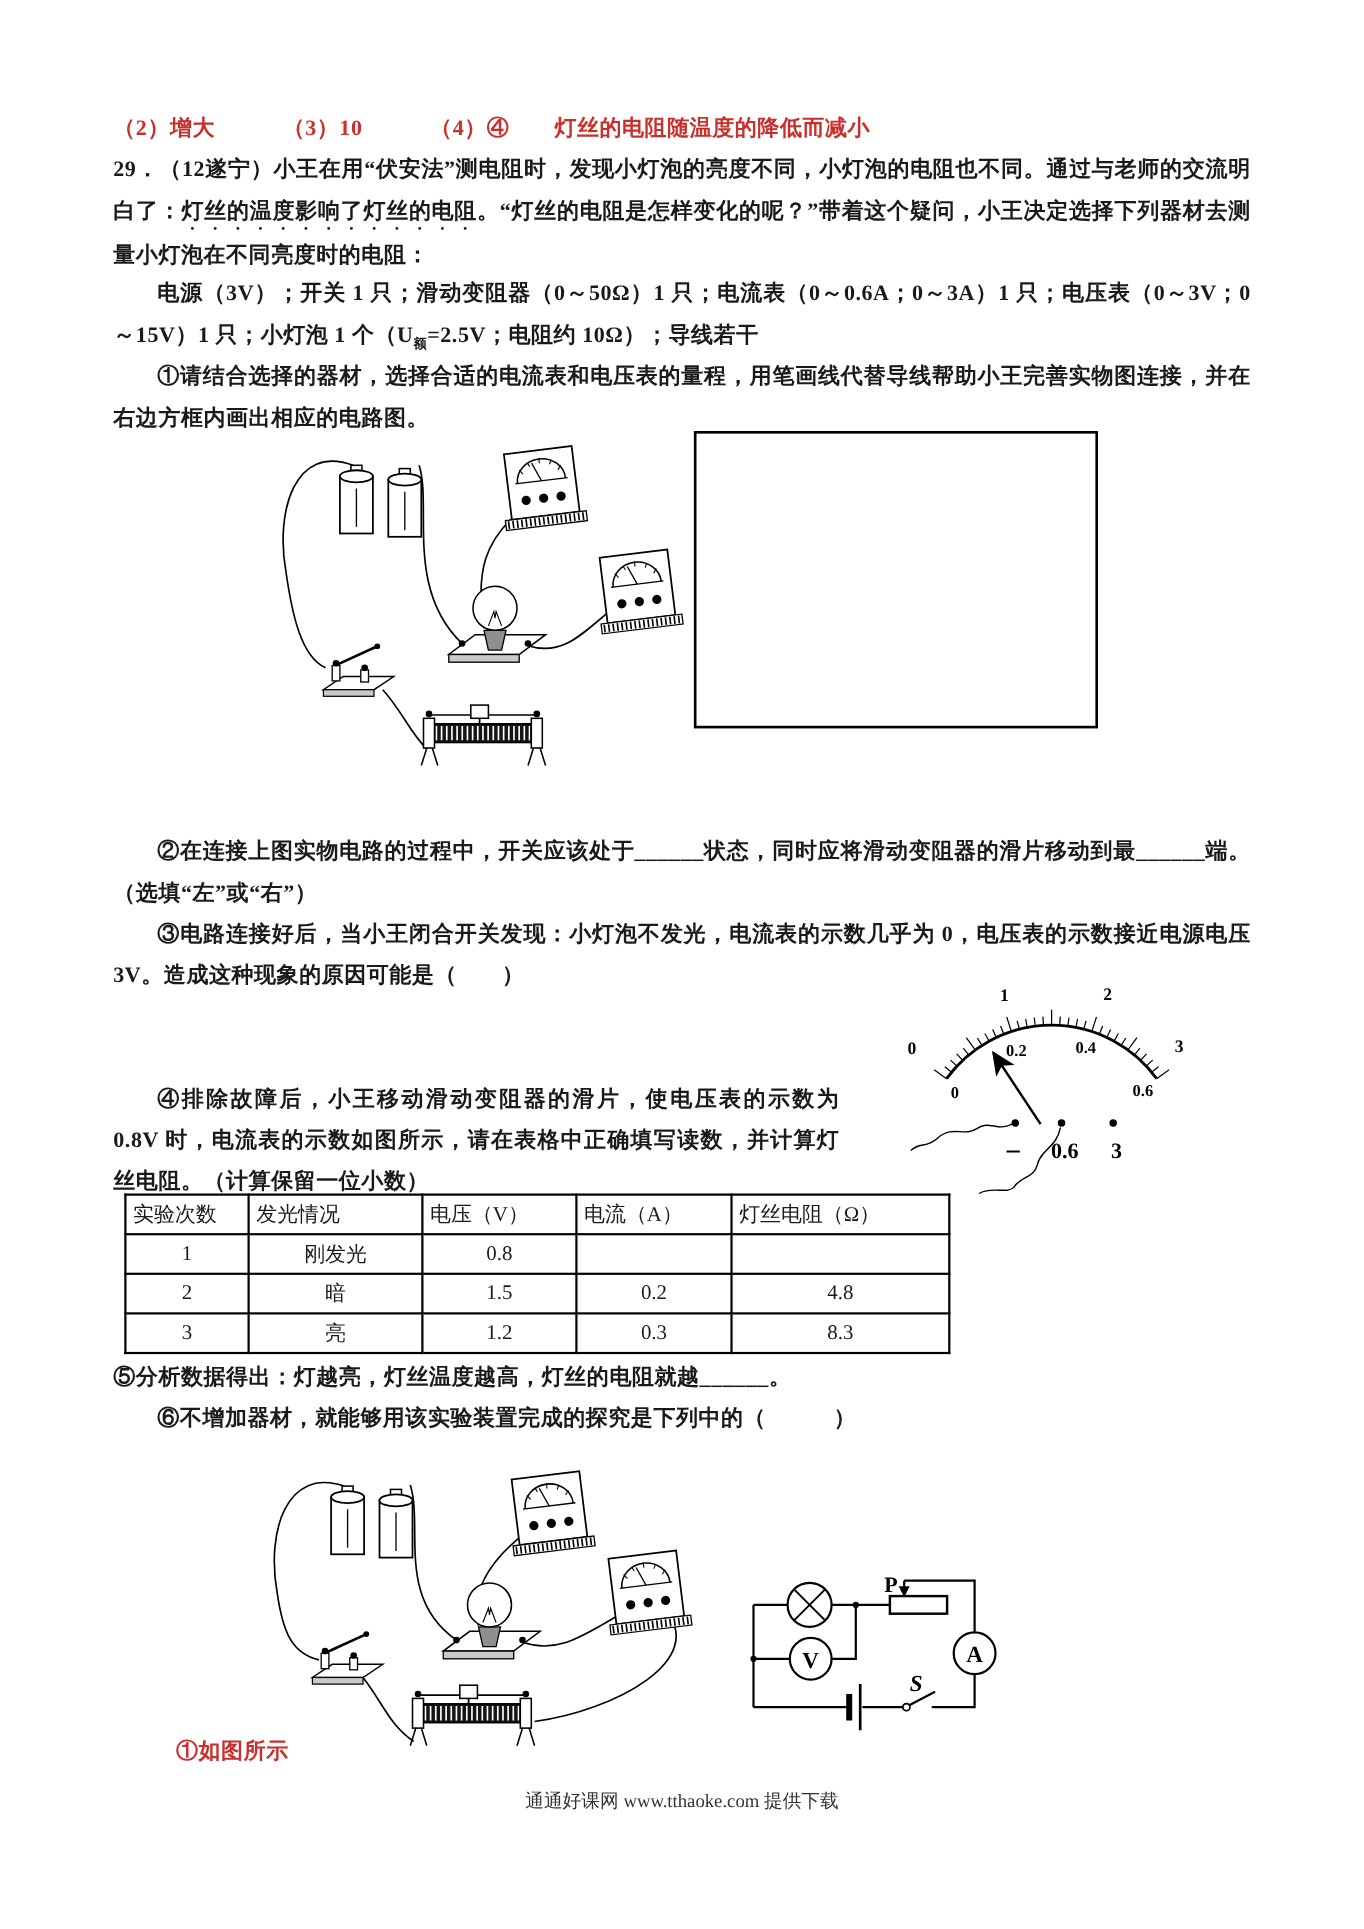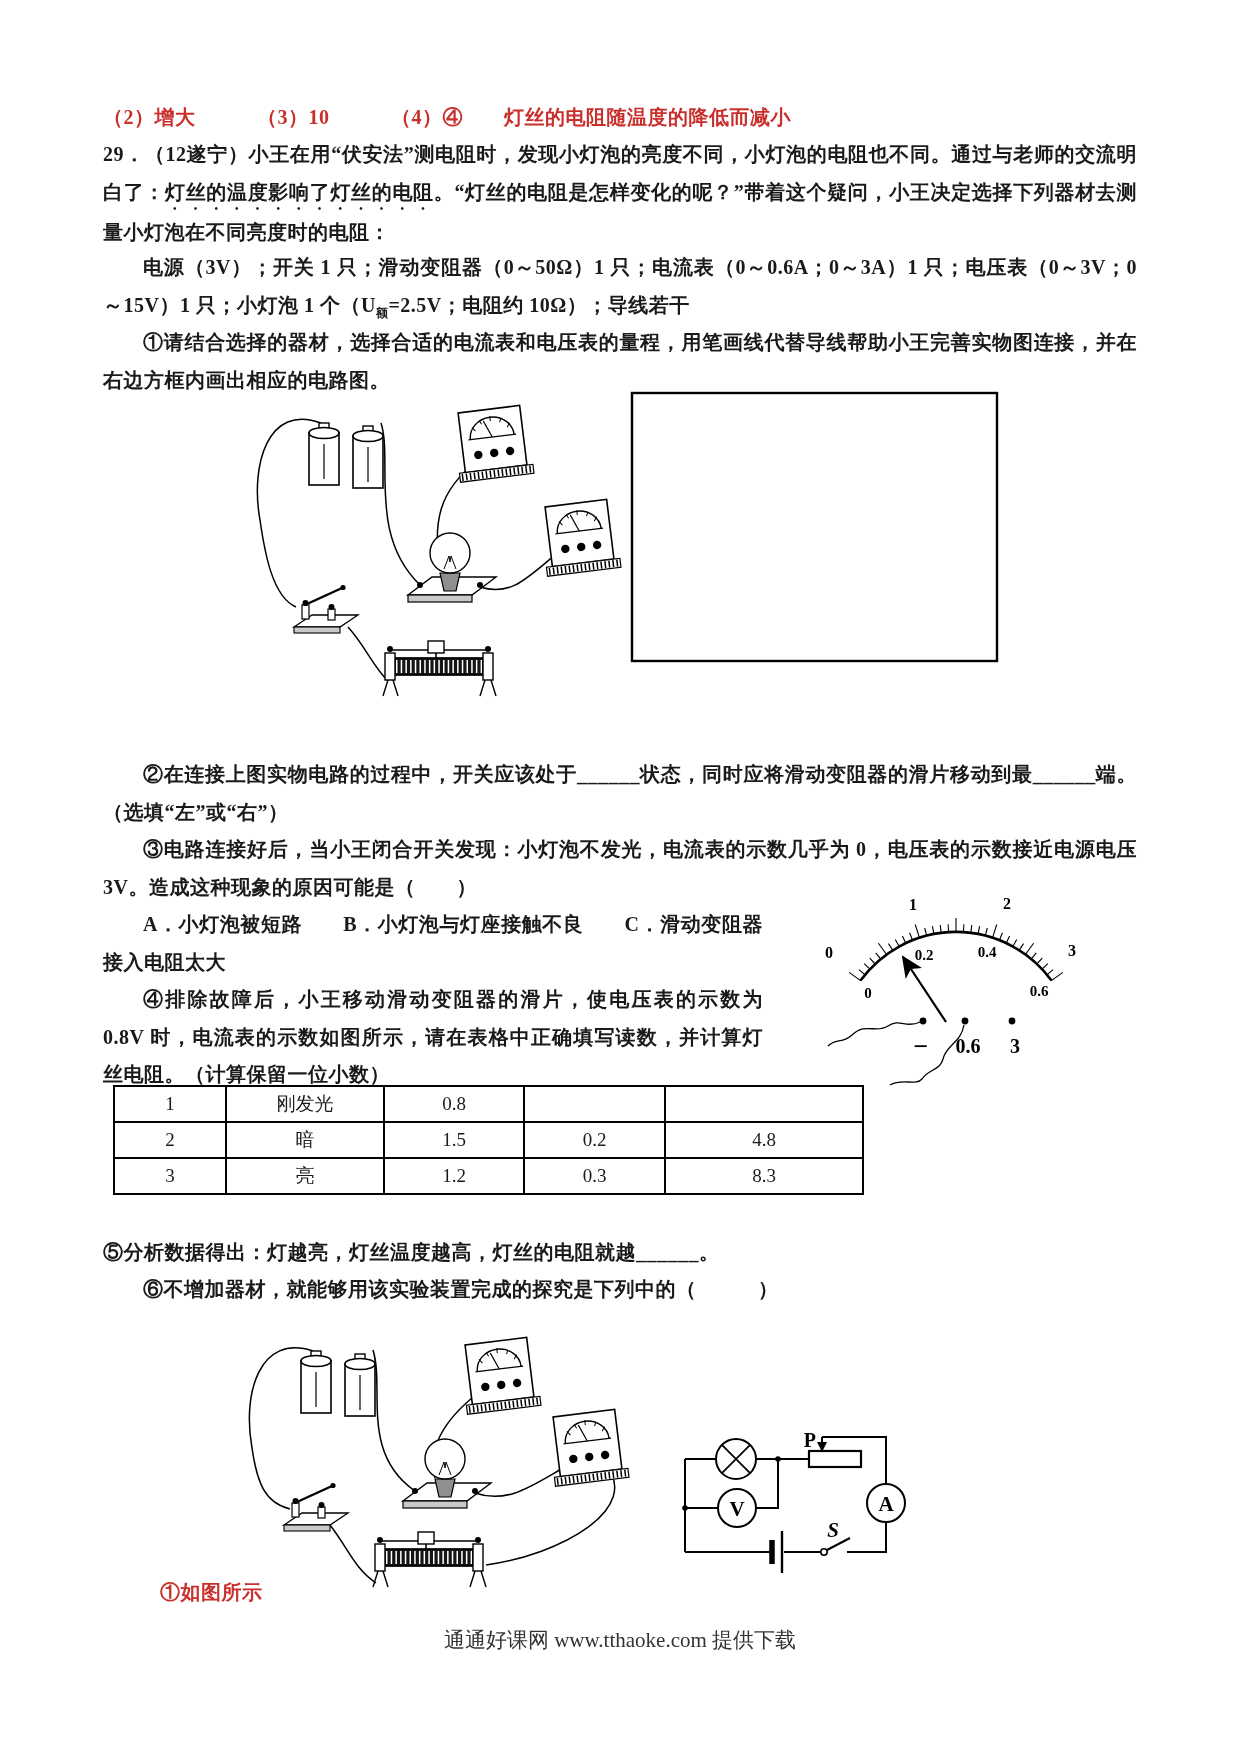--- a/index.html
+++ b/index.html
@@ -12,21 +12,21 @@
   .sub{font-size:12px;}
   .emph{-webkit-text-emphasis:filled dot #1a1a1a;-webkit-text-emphasis-position:under right;
         text-emphasis:filled dot #1a1a1a;text-emphasis-position:under right;}
   .fig{position:absolute;}
   table.meas{position:absolute;left:113px;top:1085px;border-collapse:collapse;
         font-size:19px;table-layout:fixed;}
   table.meas th,table.meas td{border:2px solid #000;height:34px;padding:0 6px;font-weight:normal;}
   table.meas th{text-align:left;}
   table.meas td{text-align:center;}
   .footer{position:absolute;left:0;top:1626px;width:1240px;margin:0;text-align:center;
-        font-size:21px;color:#333;}
+        font-size:17px;color:#333;}
   svg text{font-family:"Liberation Serif","DejaVu Serif",serif;}
 </style>
 </head>
 <body>
 
 <svg width="0" height="0" style="position:absolute" aria-hidden="true">
   <defs>
     <g id="sym-battery">
       <rect x="13" y="6" width="10" height="7" fill="#fff" stroke="#000" stroke-width="1.4"></rect>
       <rect x="3" y="16" width="30" height="52" fill="#fff" stroke="#000" stroke-width="1.6"></rect>
@@ -110,21 +110,20 @@
     <use href="#sym-meter" x="213" y="16"></use>
     <use href="#sym-meter" x="300" y="110"></use>
     <use href="#sym-bulb" x="160" y="140"></use>
     <use href="#sym-switch" x="48" y="198"></use>
     <use href="#sym-rheostat" x="140" y="255"></use>
     <rect x="392" y="8" width="365" height="268" fill="#fff" stroke="#000" stroke-width="2.4"></rect>
   </svg>
 
   <p class="para indent" style="top:756px">②在连接上图实物电路的过程中，开关应该处于______状态，同时应将滑动变阻器的滑片移动到最______端。（选填“左”或“右”）</p>
   <p class="para indent" style="top:831px">③电路连接好后，当小王闭合开关发现：小灯泡不发光，电流表的示数几乎为 0，电压表的示数接近电源电压 3V。造成这种现象的原因可能是（　　）</p>
-  <p class="para indent" style="top:906px;width:660px">A．小灯泡被短路　　B．小灯泡与灯座接触不良　　C．滑动变阻器接入电阻太大</p>
   <p class="para indent" style="top:981px;width:660px">④排除故障后，小王移动滑动变阻器的滑片，使电压表的示数为 0.8V 时，电流表的示数如图所示，请在表格中正确填写读数，并计算灯丝电阻。（计算保留一位小数）</p>
 
   <svg class="fig" style="left:750px;top:872px" width="330" height="215" viewBox="0 0 330 215">
     <defs>
       <marker id="needle-arrow" markerWidth="11" markerHeight="9" refX="9" refY="4.5" orient="auto">
         <path d="M0,0 L10,4.5 L0,9 L2.5,4.5 Z" fill="#000"></path>
       </marker>
     </defs>
     <path d="M110.5,108.6 A118,118 0 0 1 301.5,108.6" fill="none" stroke="#000" stroke-width="2.6"></path>
     <g id="gauge-ticks" stroke="#000" stroke-width="1.1">
@@ -187,20 +186,27 @@
 
   <table class="meas">
     <colgroup>
         <col style="width:112px">
         <col style="width:158px">
         <col style="width:140px">
         <col style="width:141px">
         <col style="width:198px">
       </colgroup>
     <tbody>
+        <tr>
+      <th>实验次数</th>
+      <th>发光情况</th>
+      <th>电压（V）</th>
+      <th>电流（A）</th>
+      <th>灯丝电阻（Ω）</th>
+    </tr>
     <tr>
       <td>1</td>
       <td>刚发光</td>
       <td>0.8</td>
       <td></td>
       <td></td>
     </tr>
     <tr>
       <td>2</td>
       <td>暗</td>

